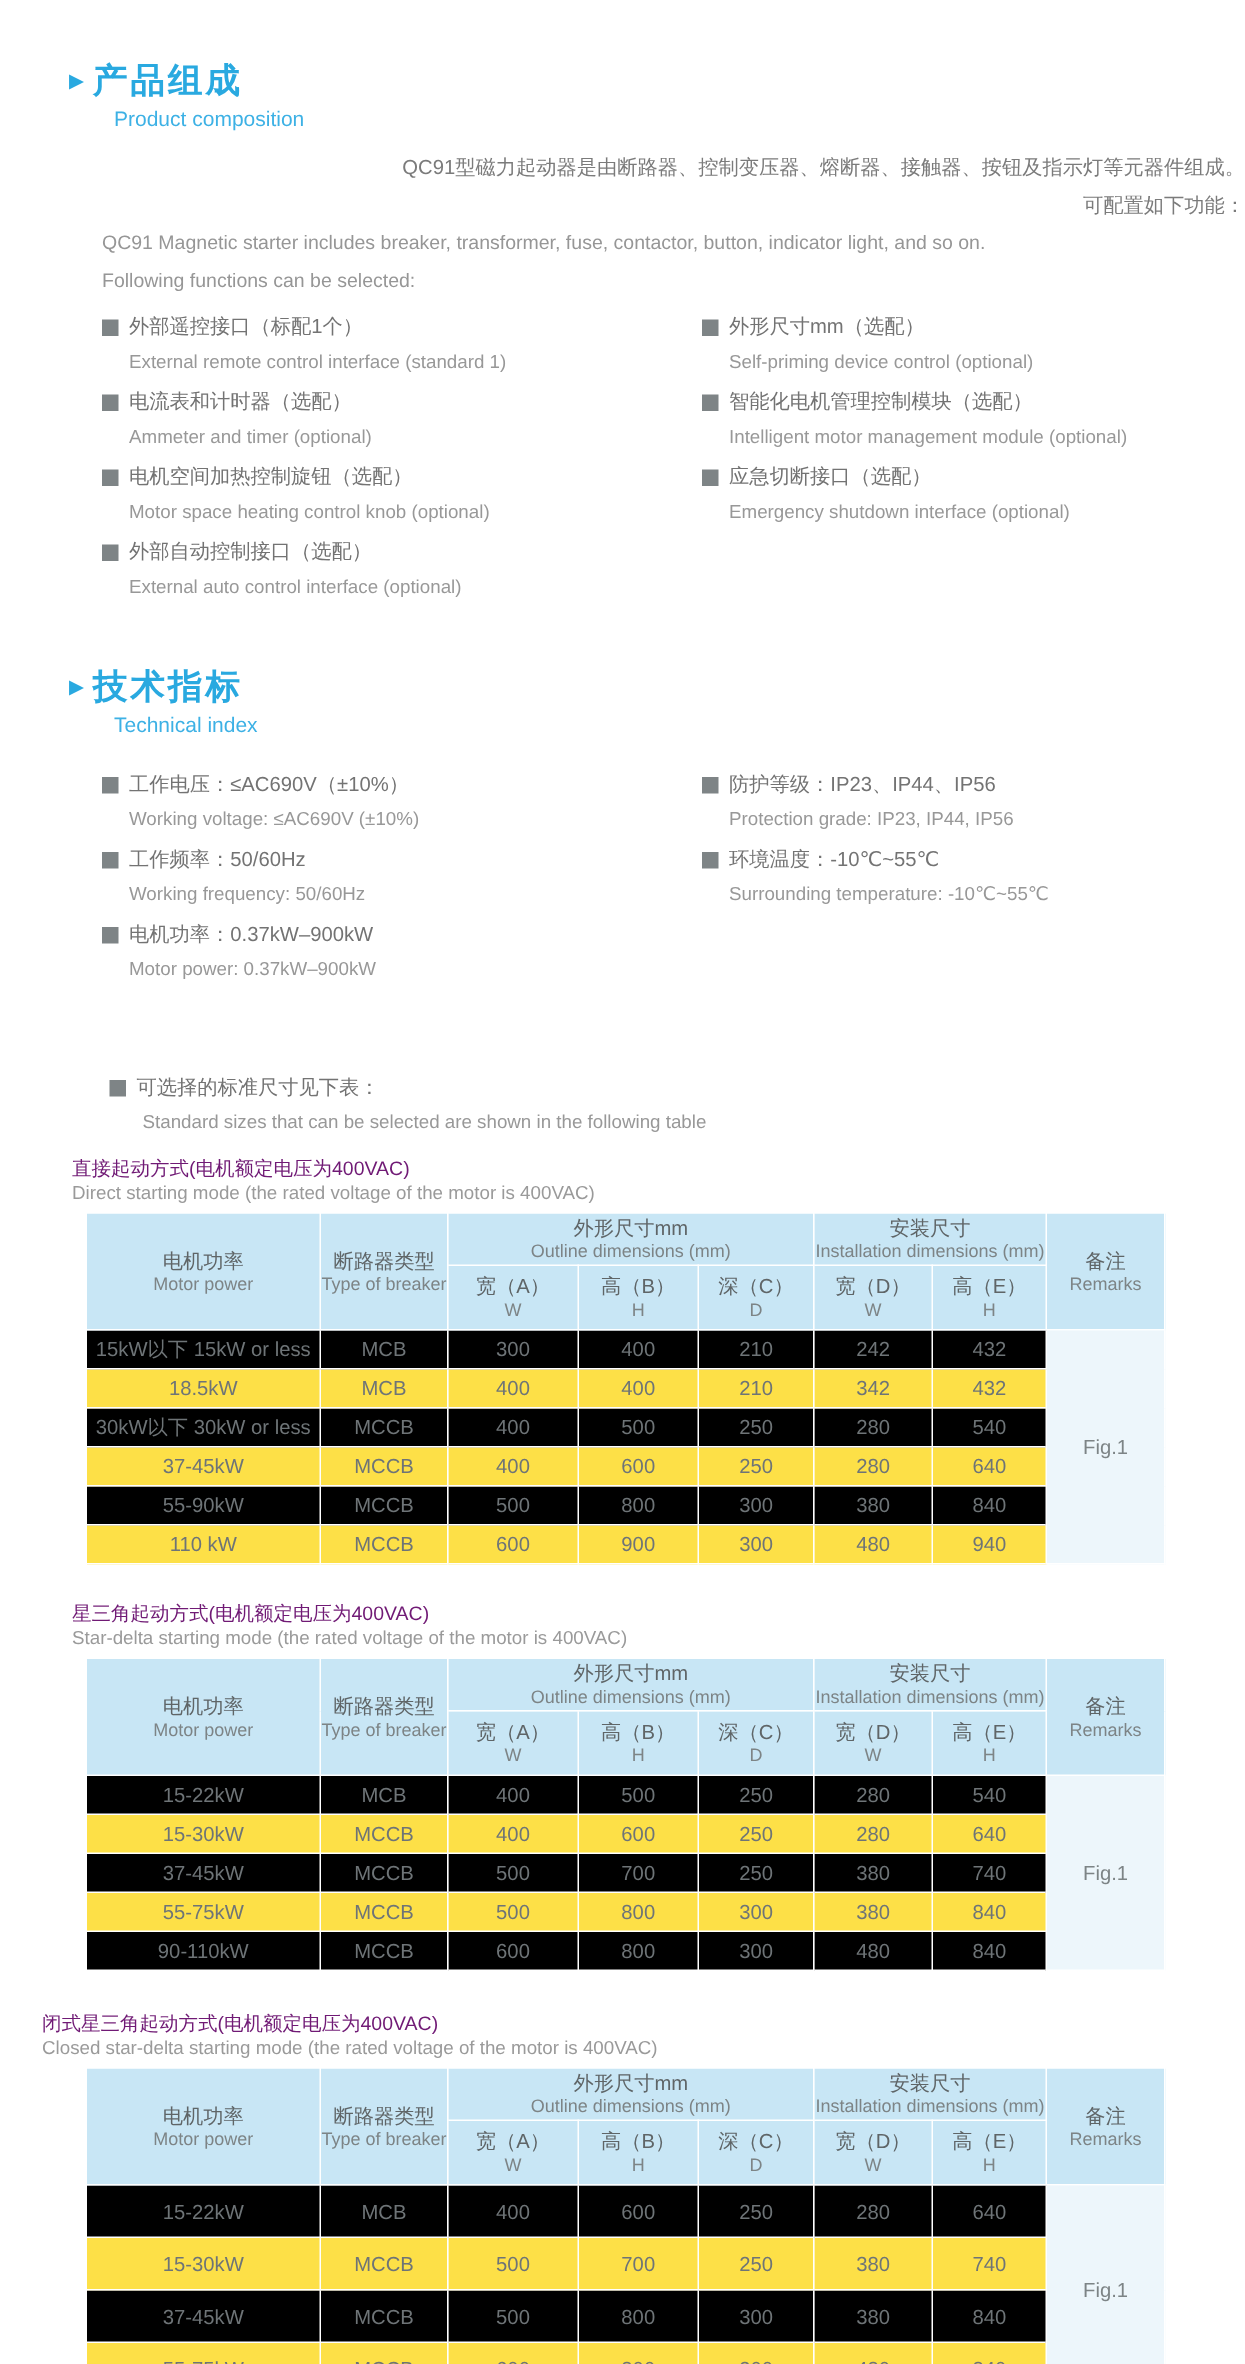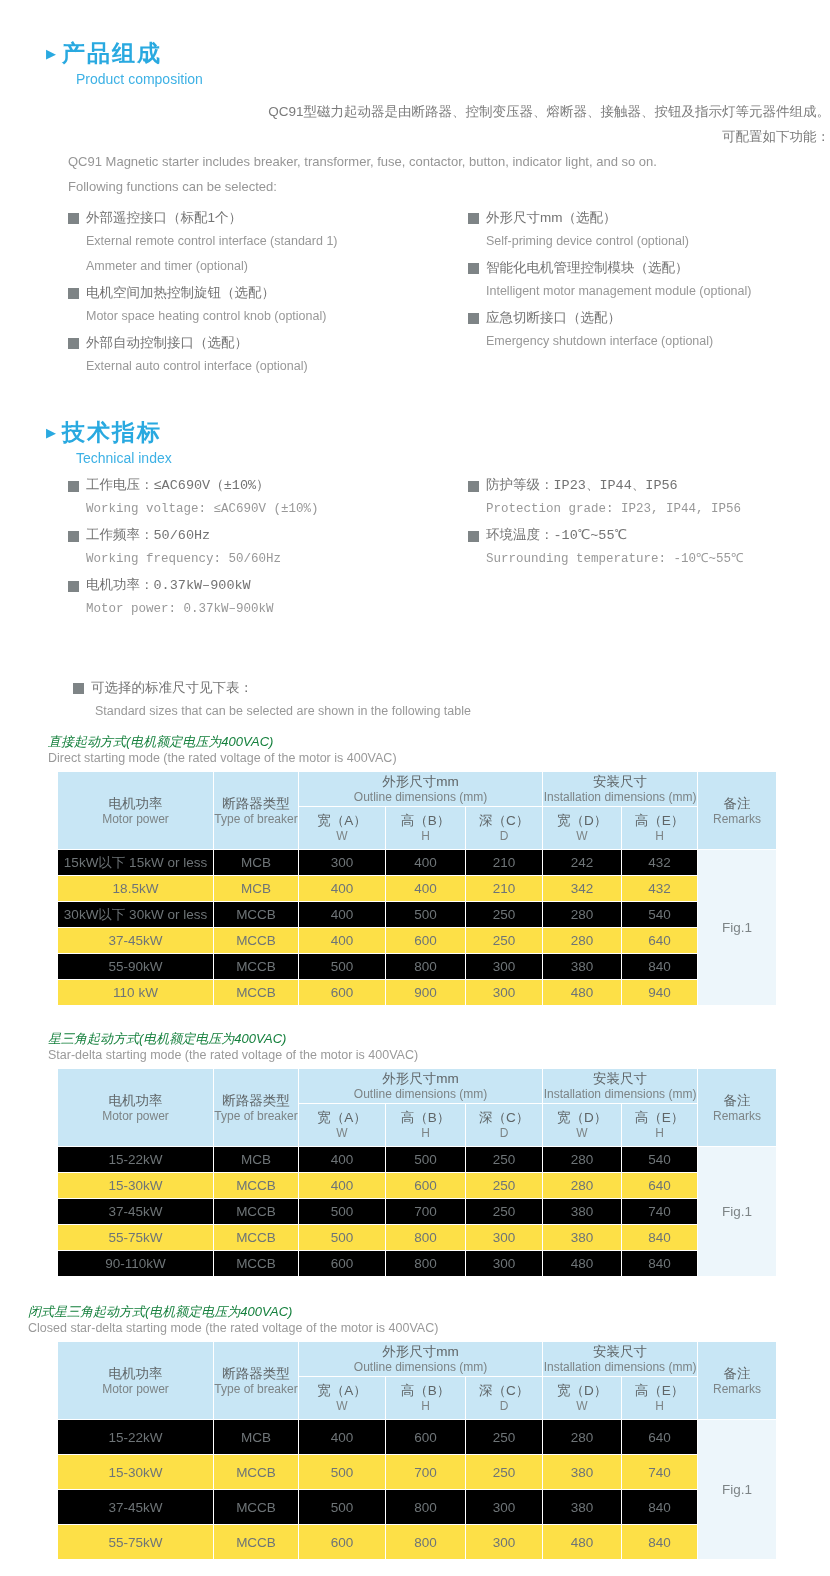--- a/index.html
+++ b/index.html
@@ -25,28 +25,28 @@
   .two-col { display:flex; margin-left:68px;gap:20px; }
   .two-col .col-l { width:380px; flex:0 0 380px; }
   .two-col .col-r { flex:1; }
   .item { margin-bottom:9px; }
   .bullet-row { display:flex; align-items:center; }
   .sq { width:11px; height:11px; background:#7e8486; flex:0 0 11px; margin-right:7px; }
   .b-cn { color:#737373; font-size:13.5px; line-height:20px; }
   .b-en { color:#989898; font-size:12.5px; line-height:16px; margin:5px 0 0 18px; }
 
   .mt-sec2 { margin-top:36px; }
-  .mt-tech { margin-top:10px;font-family:Liberation Mono, monospace; }
+  .mt-tech { margin-top:22px; }
 
   
   .note { margin:52px 0 0 73px; }
 
   
   .tbl-caption { margin-left:48px; }
-  .cap-cn { color:#15803d; font-size:13px; line-height:17px;font-style:italic; }
+  .cap-cn { color:#701a75; font-size:13px; line-height:17px; }
   .cap-en { color:#9a9a9a; font-size:12.5px; line-height:17px; }
   .cap1 { margin-top:14px; }
   .cap2 { margin-top:24px; }
   .cap3 { margin-top:26px; margin-left:28px; }
 
   
   table.dim-table {
     margin:4px 0 0 57px; width:719px; border-collapse:collapse; table-layout:fixed;
   }
   table.dim-table th, table.dim-table td {
@@ -88,20 +88,24 @@
   <div class="two-col" style="margin-top:9px;">
     <div class="col-l">
       <div class="item">
         <div class="bullet-row">
             <span class="sq"></span>
             <span class="b-cn">外部遥控接口（标配1个）</span>
           </div>
         <div class="b-en">External remote control interface (standard 1)</div>
       </div>
       <div class="item">
+        <div class="bullet-row">
+            <span class="sq"></span>
+            <span class="b-cn">电流表和计时器（选配）</span>
+          </div>
         <div class="b-en">Ammeter and timer (optional)</div>
       </div>
       <div class="item">
         <div class="bullet-row">
             <span class="sq"></span>
             <span class="b-cn">电机空间加热控制旋钮（选配）</span>
           </div>
         <div class="b-en">Motor space heating control knob (optional)</div>
       </div>
       <div class="item">

